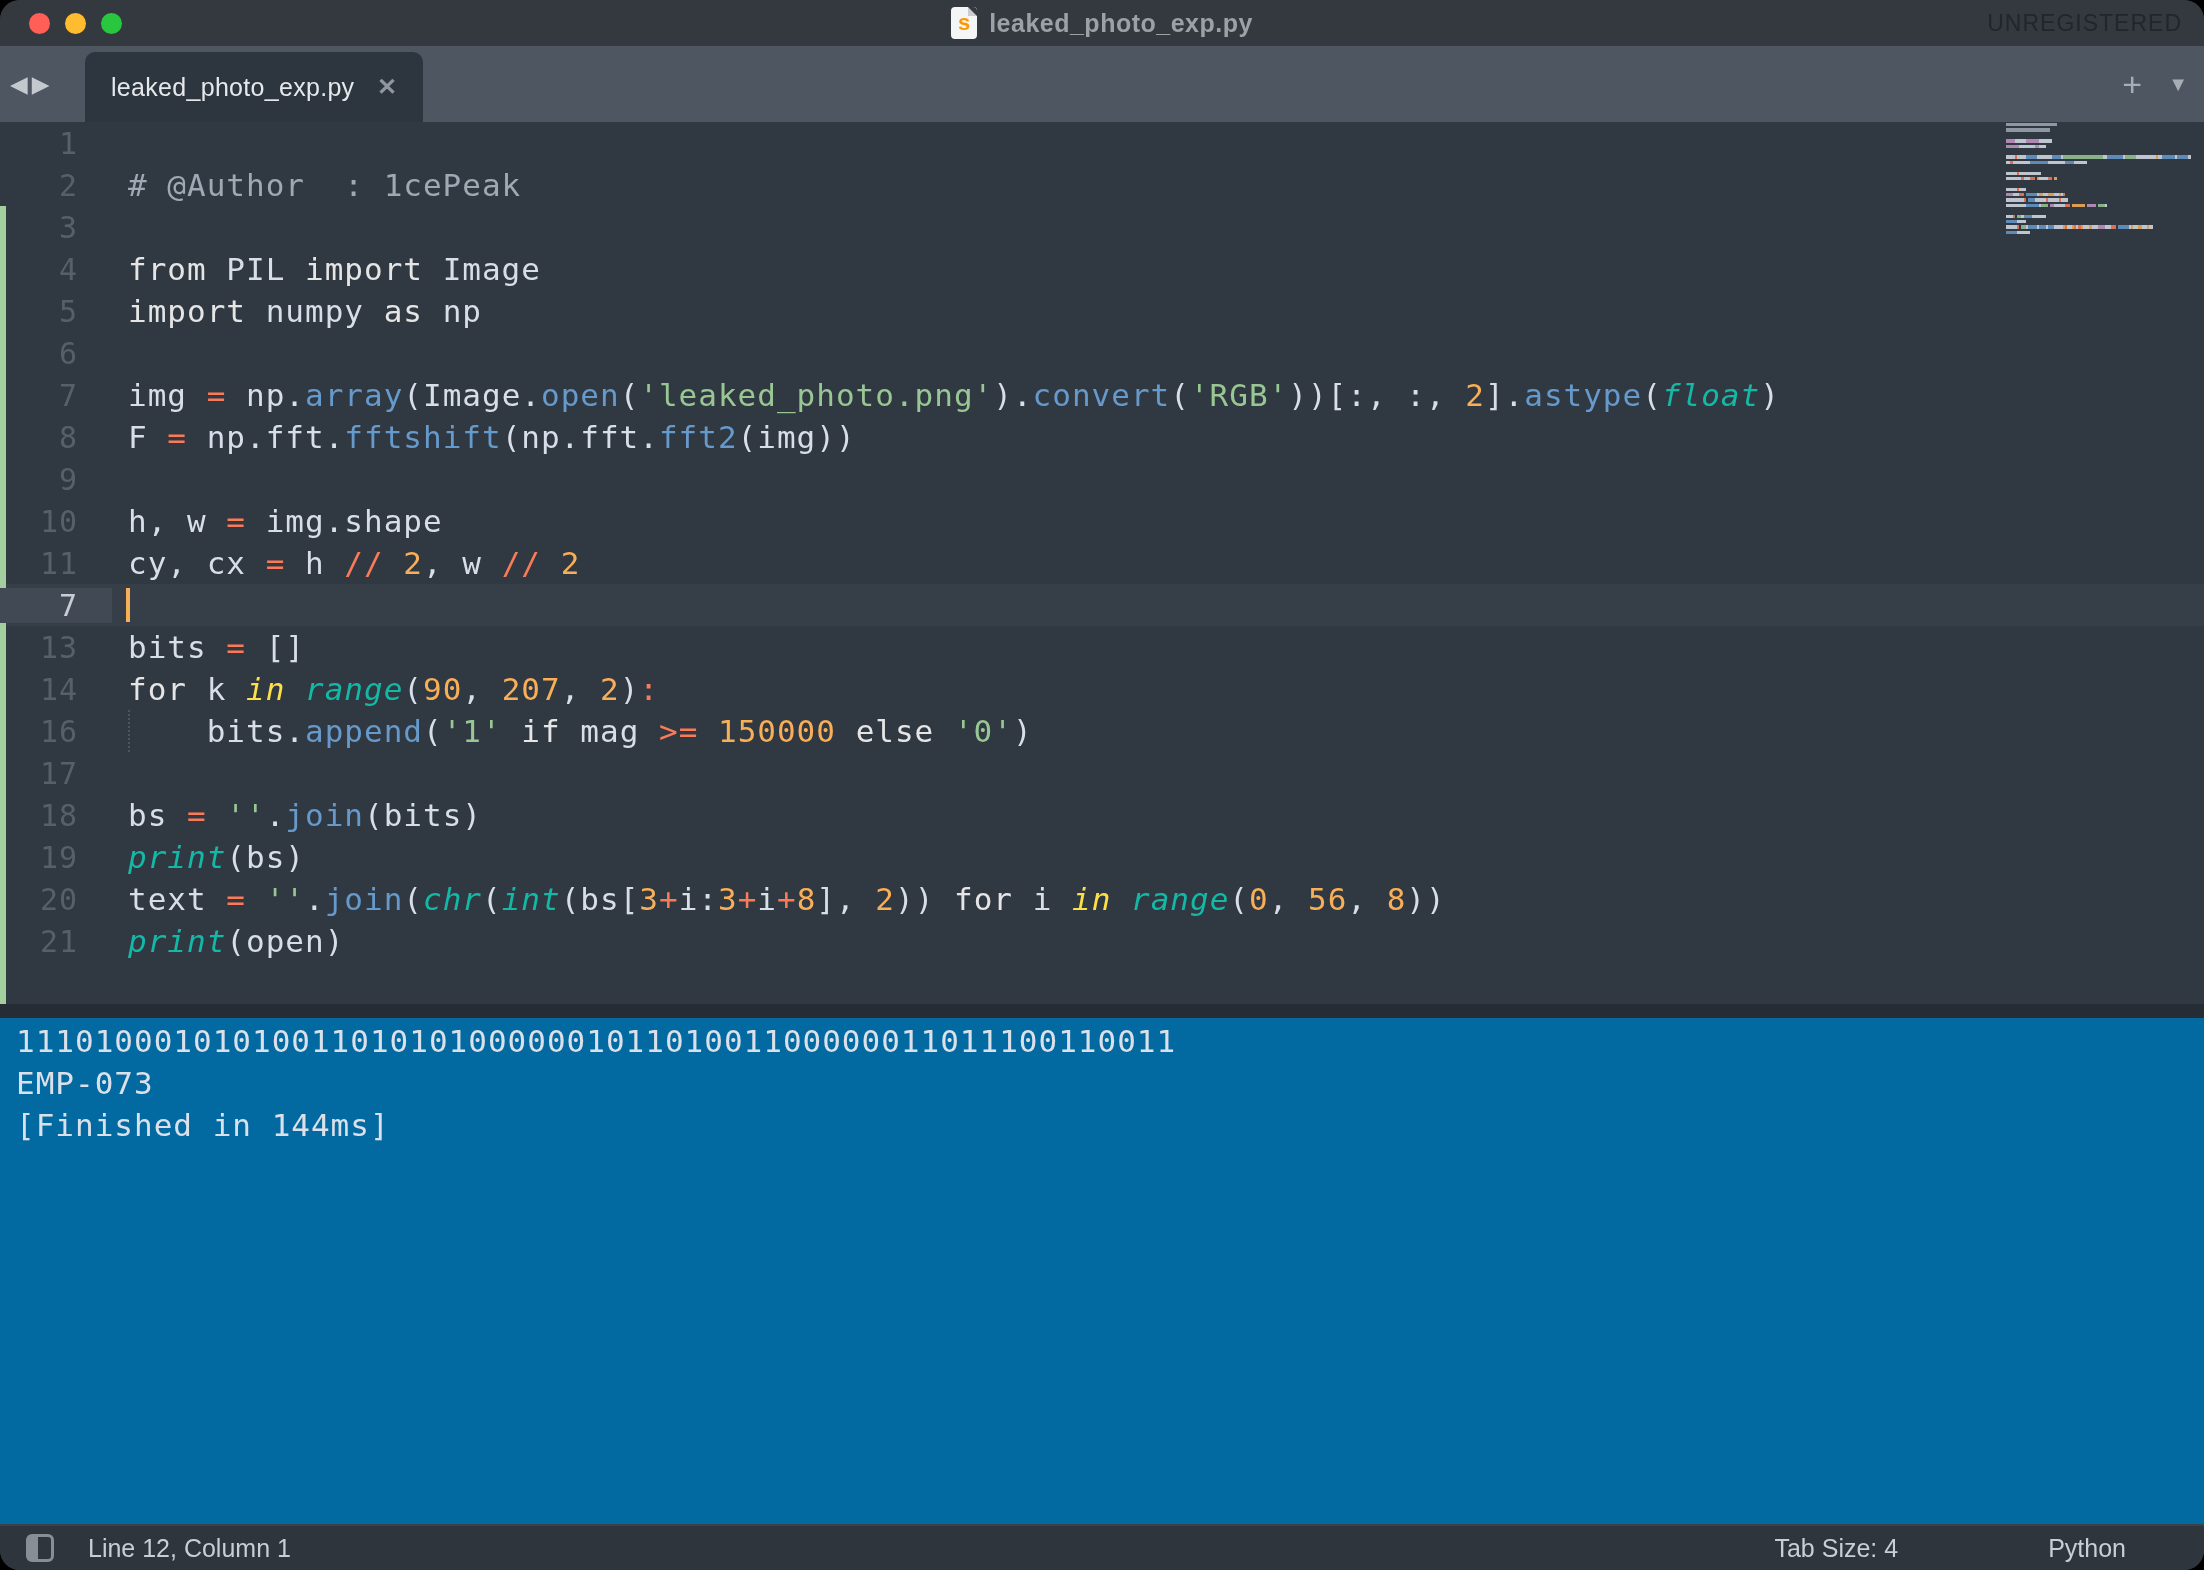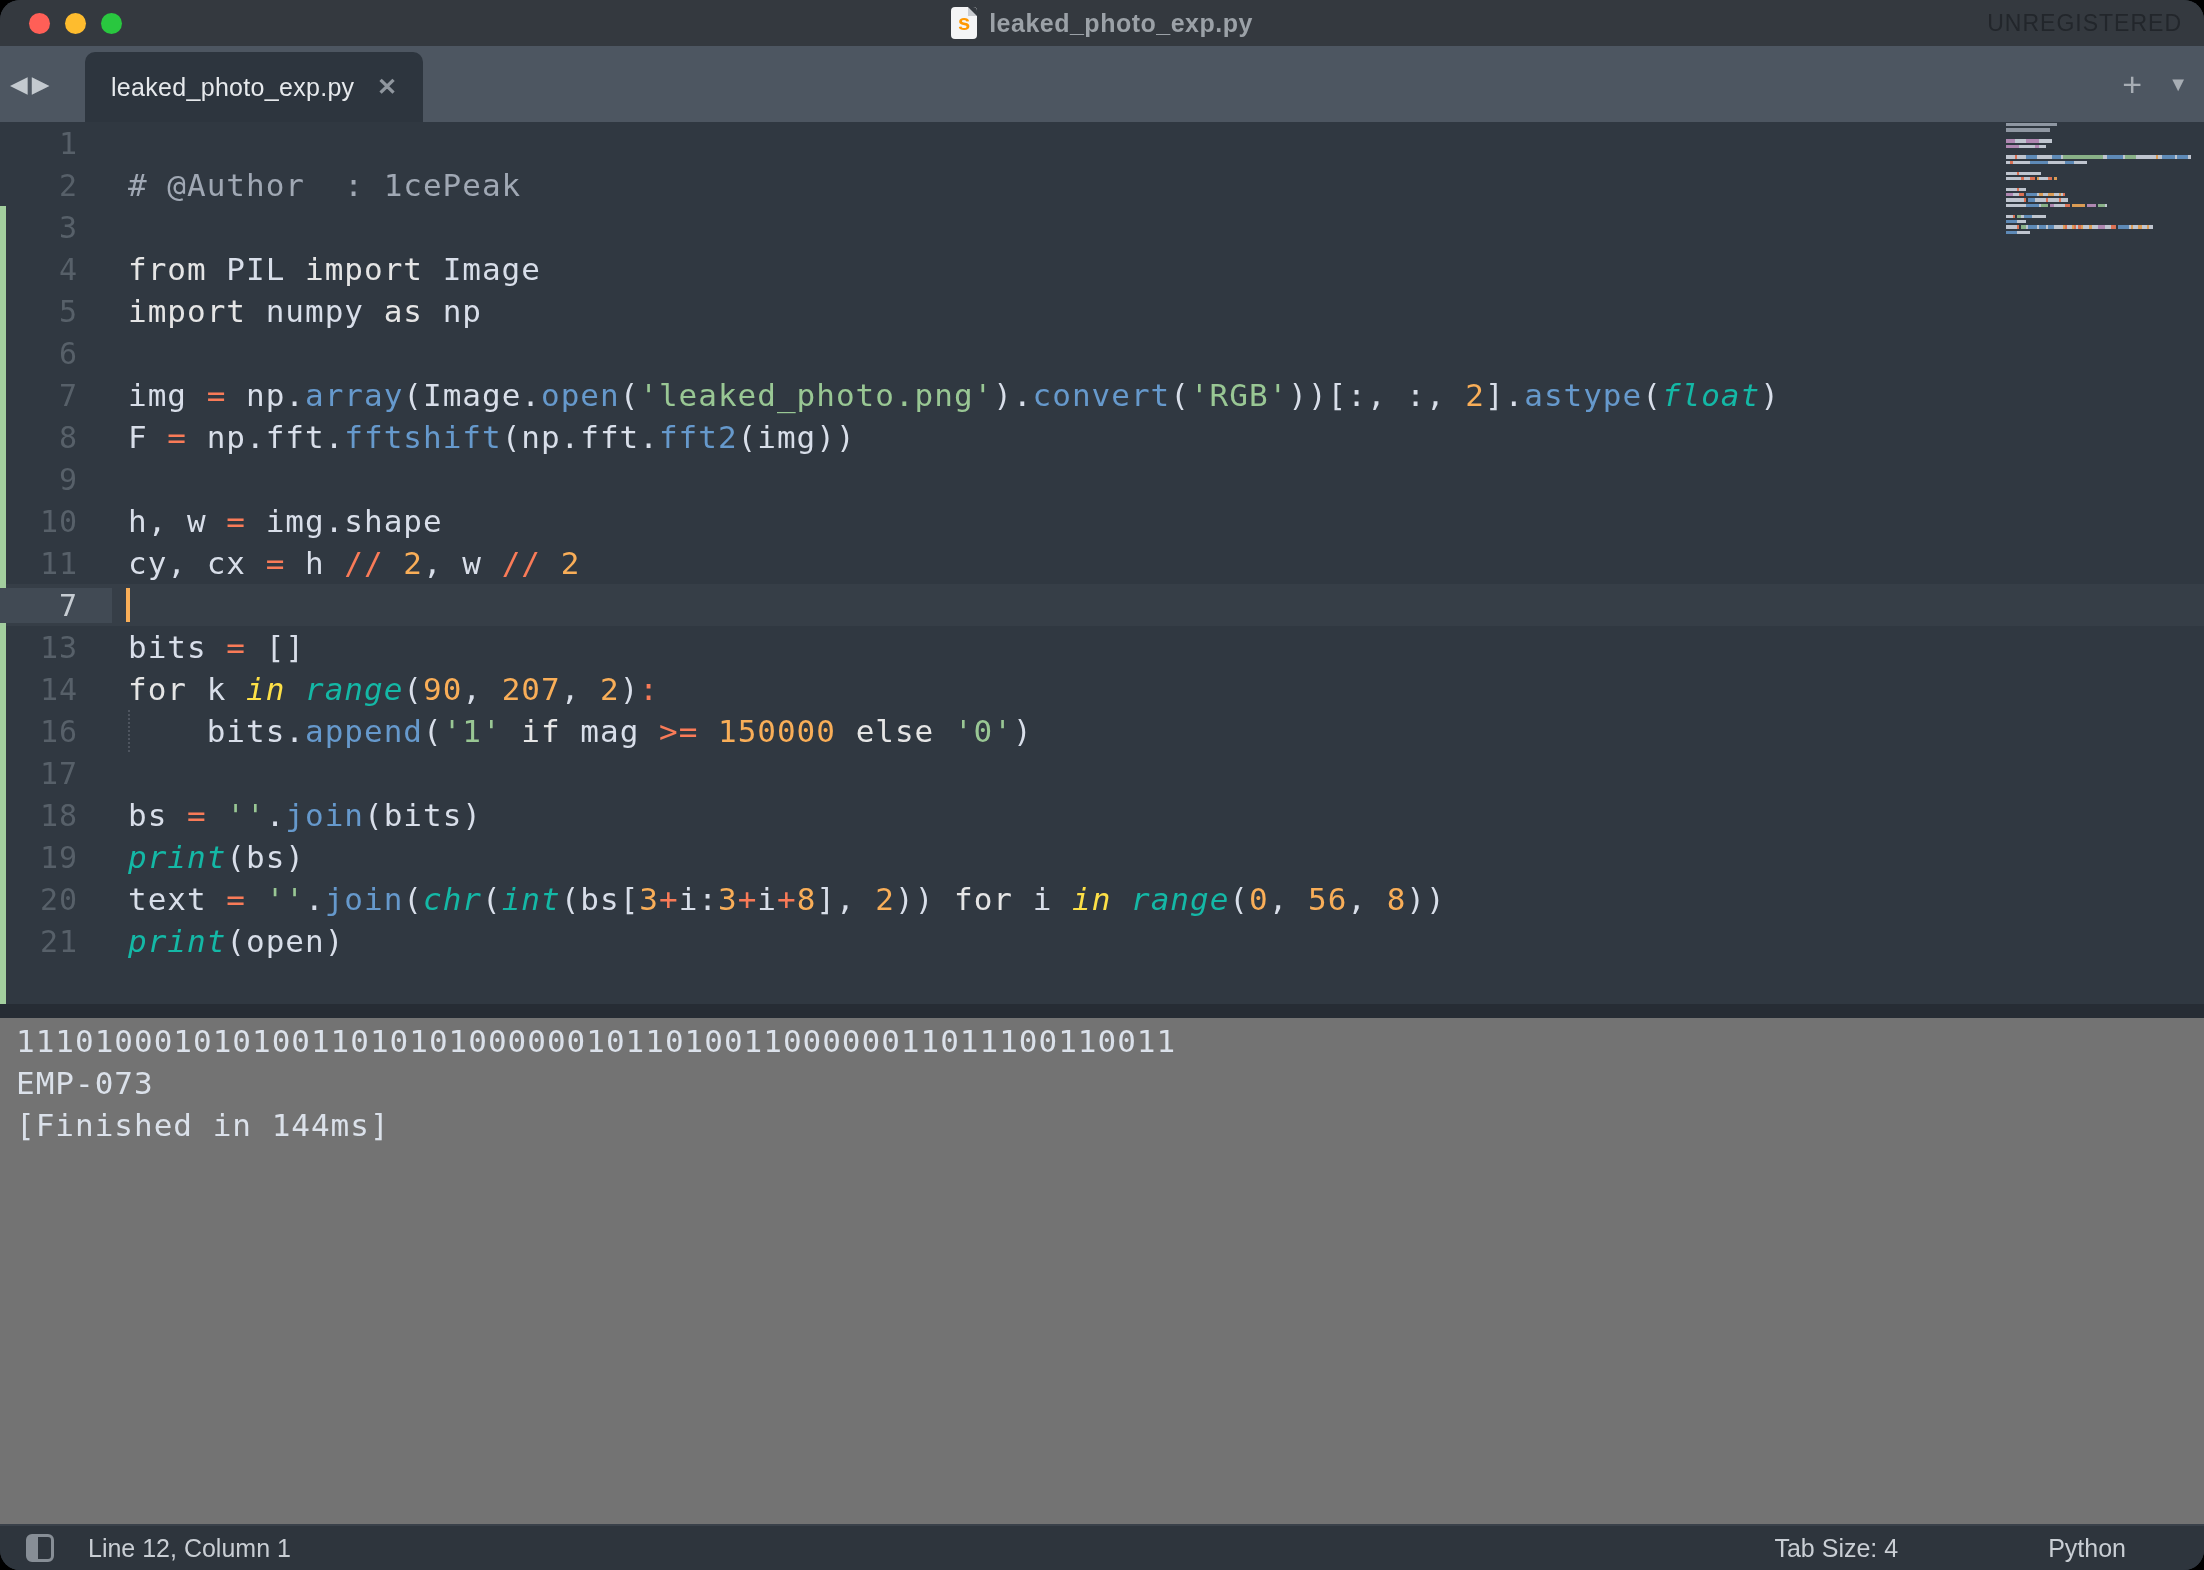--- a/index.html
+++ b/index.html
@@ -63,21 +63,21 @@
   .t-f { color:#6699cc; }
   .t-b { color:#14b8a6; font-style:italic; }
 
   
   #minimap { position:absolute; right:6px; top:0; width:192px; height:240px; overflow:hidden; }
   .mm-row { height:5.4px; display:flex; }
   .mm-seg { height:3.4px; margin-top:1px; opacity:.85; flex:none; }
 
   
   #panel-divider { height:14px; background:#262c34; flex:none; }
-  #output { flex:1; background:#737373; padding-top:2px; overflow:hidden; }
+  #output { flex:1; background:#0369a1; padding-top:2px; overflow:hidden; }
   .out-line { height:42px; display:flex; align-items:center; padding-left:16px;
               font-family:"DejaVu Sans Mono", monospace; font-size:31px; letter-spacing:1px;
               color:#dbe1ea; white-space:pre; }
 
   
   #statusbar { height:46px; background:#2e353d; border-top:2px solid #3a414a;
                flex:none; display:flex; align-items:center; color:#c9ced4; font-size:25px; }
   #panel-toggle { width:28px; height:28px; margin-left:26px; border:3px solid #878e96;
                   border-radius:6px; background:linear-gradient(90deg,#878e96 0 42%,transparent 42%); }
   #status-pos { margin-left:34px; }

